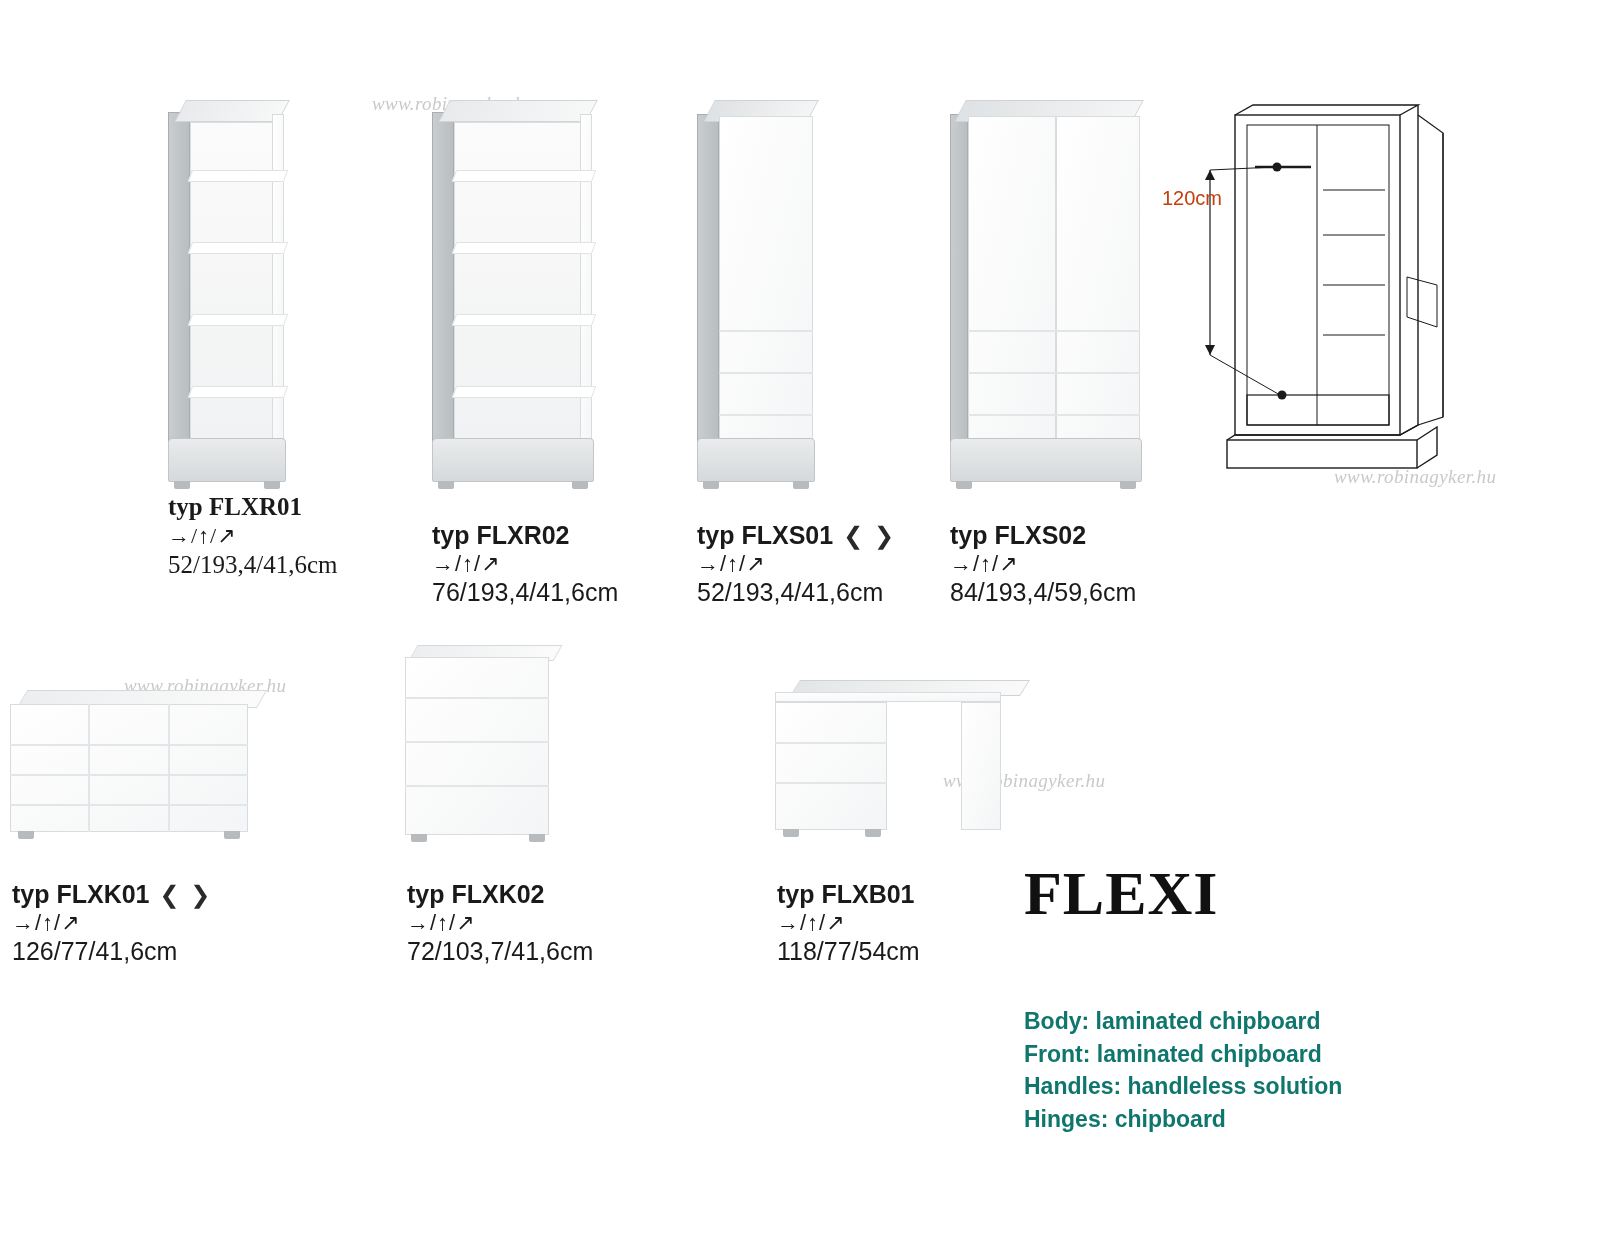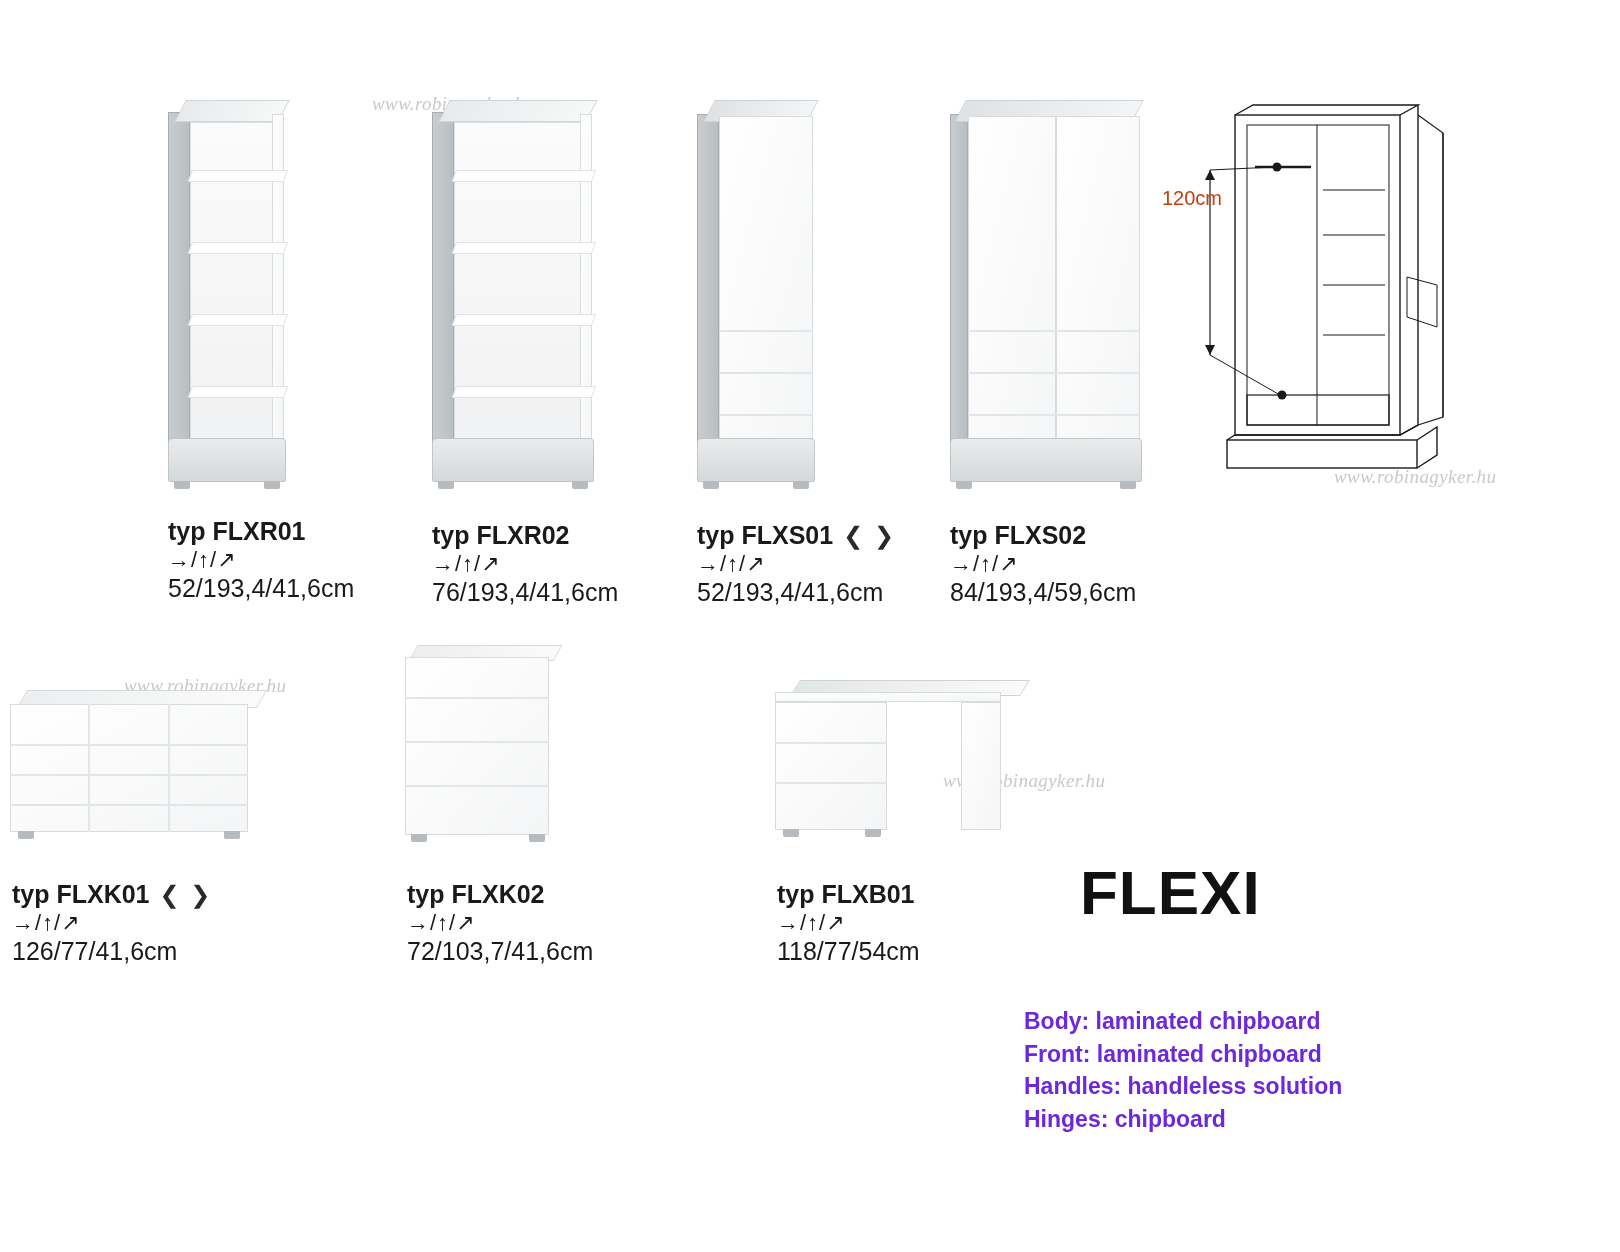--- a/index.html
+++ b/index.html
@@ -80,21 +80,21 @@
     font-size: 62px;
     font-weight: bold;
     letter-spacing: 1px;
     color: #111;
     line-height: 1;
   }
   .specs {
     position: absolute;
     font-size: 23px;
     font-weight: bold;
-    color: #6d28d9;
+    color: #0f766e;
     line-height: 1.42;
   }
   .specs div { white-space: nowrap; }
   .side {
     position: absolute;
     background: linear-gradient(to right, #c9cdcf, #b9bec1);
     border: 1px solid #a8adb0;
     box-sizing: border-box;
   }
   .front-white {
@@ -264,21 +264,21 @@
 
         <line x1="35" y1="75" x2="100" y2="72" stroke-width="1"></line>
         <line x1="35" y1="260" x2="105" y2="300" stroke-width="1"></line>
       </g>
       <circle cx="102" cy="72" r="4.5" fill="#1a1a1a"></circle>
       <circle cx="107" cy="300" r="4.5" fill="#1a1a1a"></circle>
     </svg>
     <div class="sk-label" style="left:-13px; top:92px;">120cm</div>
   </div>
 
-  <div class="caption" style="left:168px; top:517px;">
+  <div class="caption" style="left:168px; top:493px;font-family:Liberation Serif, serif;">
     <div class="cap-title">
       <span>typ FLXR01</span>
     </div>
     <div class="cap-dims-icons">→/↑/↗</div>
     <div class="cap-dims">52/193,4/41,6cm</div>
   </div>
 
   <div class="caption" style="left:432px; top:521px;">
     <div class="cap-title">
       <span>typ FLXR02</span>
@@ -371,21 +371,21 @@
   </div>
 
   <div class="caption" style="left:777px; top:880px;">
     <div class="cap-title">
       <span>typ FLXB01</span>
     </div>
     <div class="cap-dims-icons">→/↑/↗</div>
     <div class="cap-dims">118/77/54cm</div>
   </div>
 
-  <div class="brand" style="left:1080px; top:862px;">FLEXI</div>
+  <div class="brand" style="left:1024px; top:862px;font-family:Liberation Serif, serif;">FLEXI</div>
 
   <div class="specs" style="left:1024px; top:1005px;">
     <div>Body: laminated chipboard</div>
     <div>Front: laminated chipboard</div>
     <div>Handles: handleless solution</div>
     <div>Hinges: chipboard</div>
   </div>
 
 </div>
 

